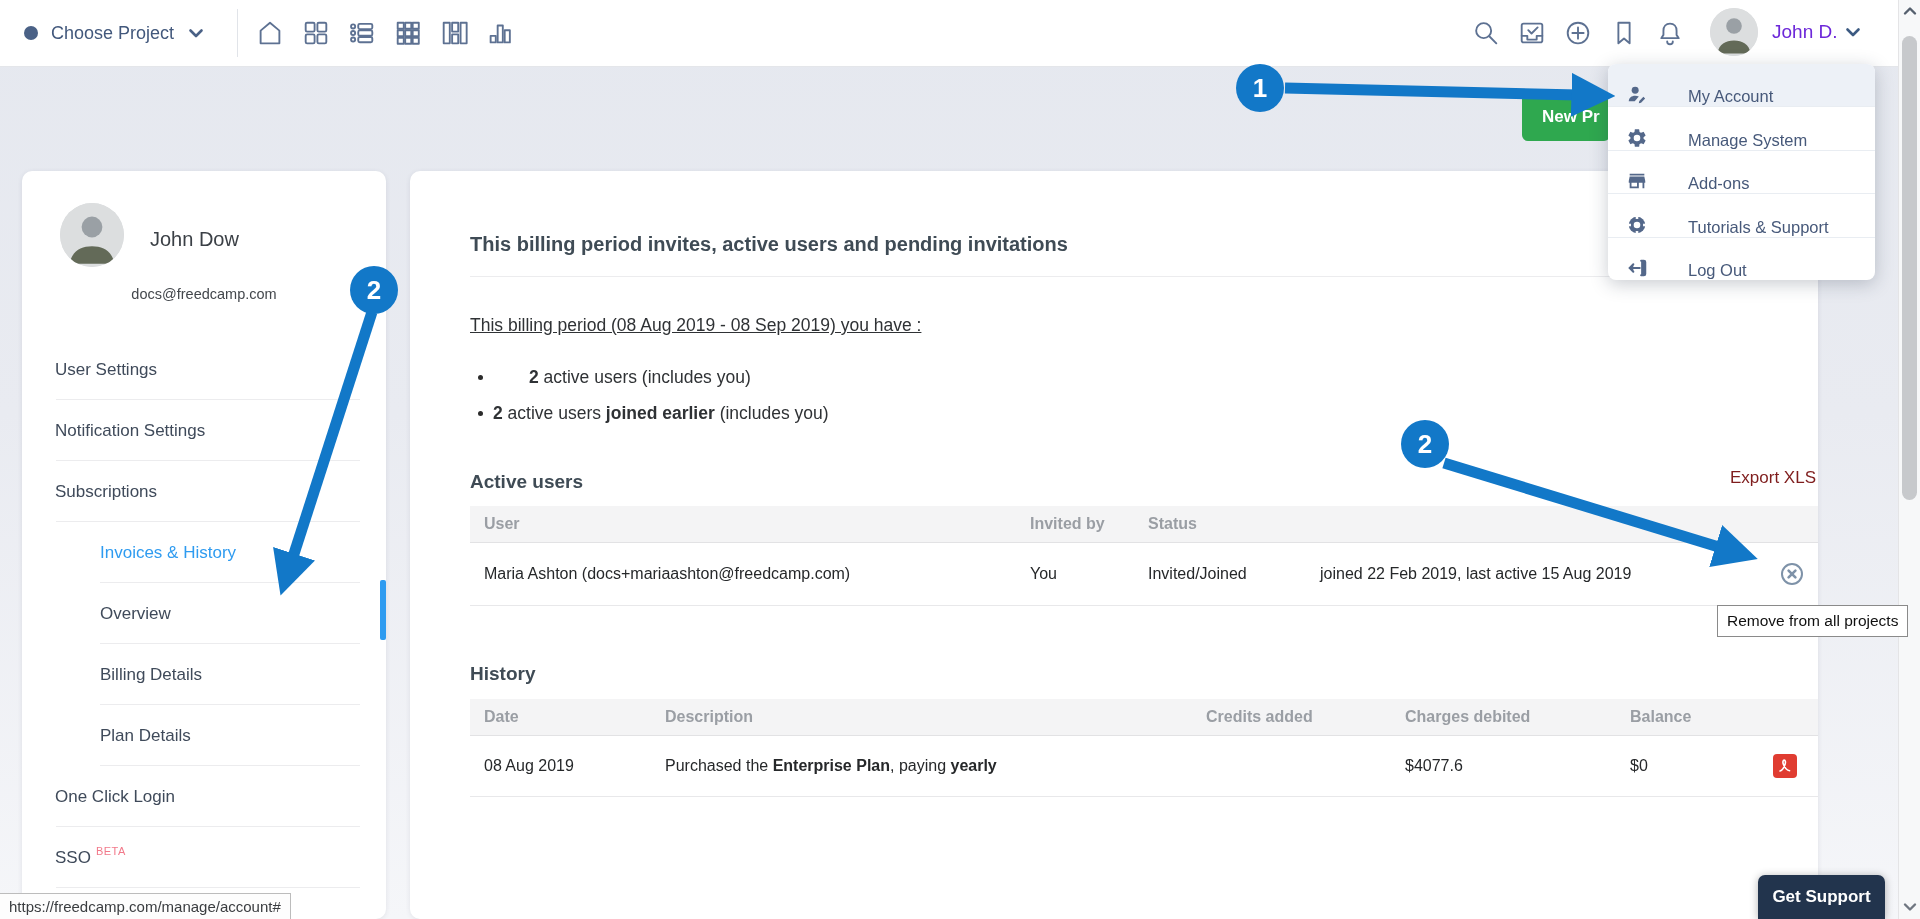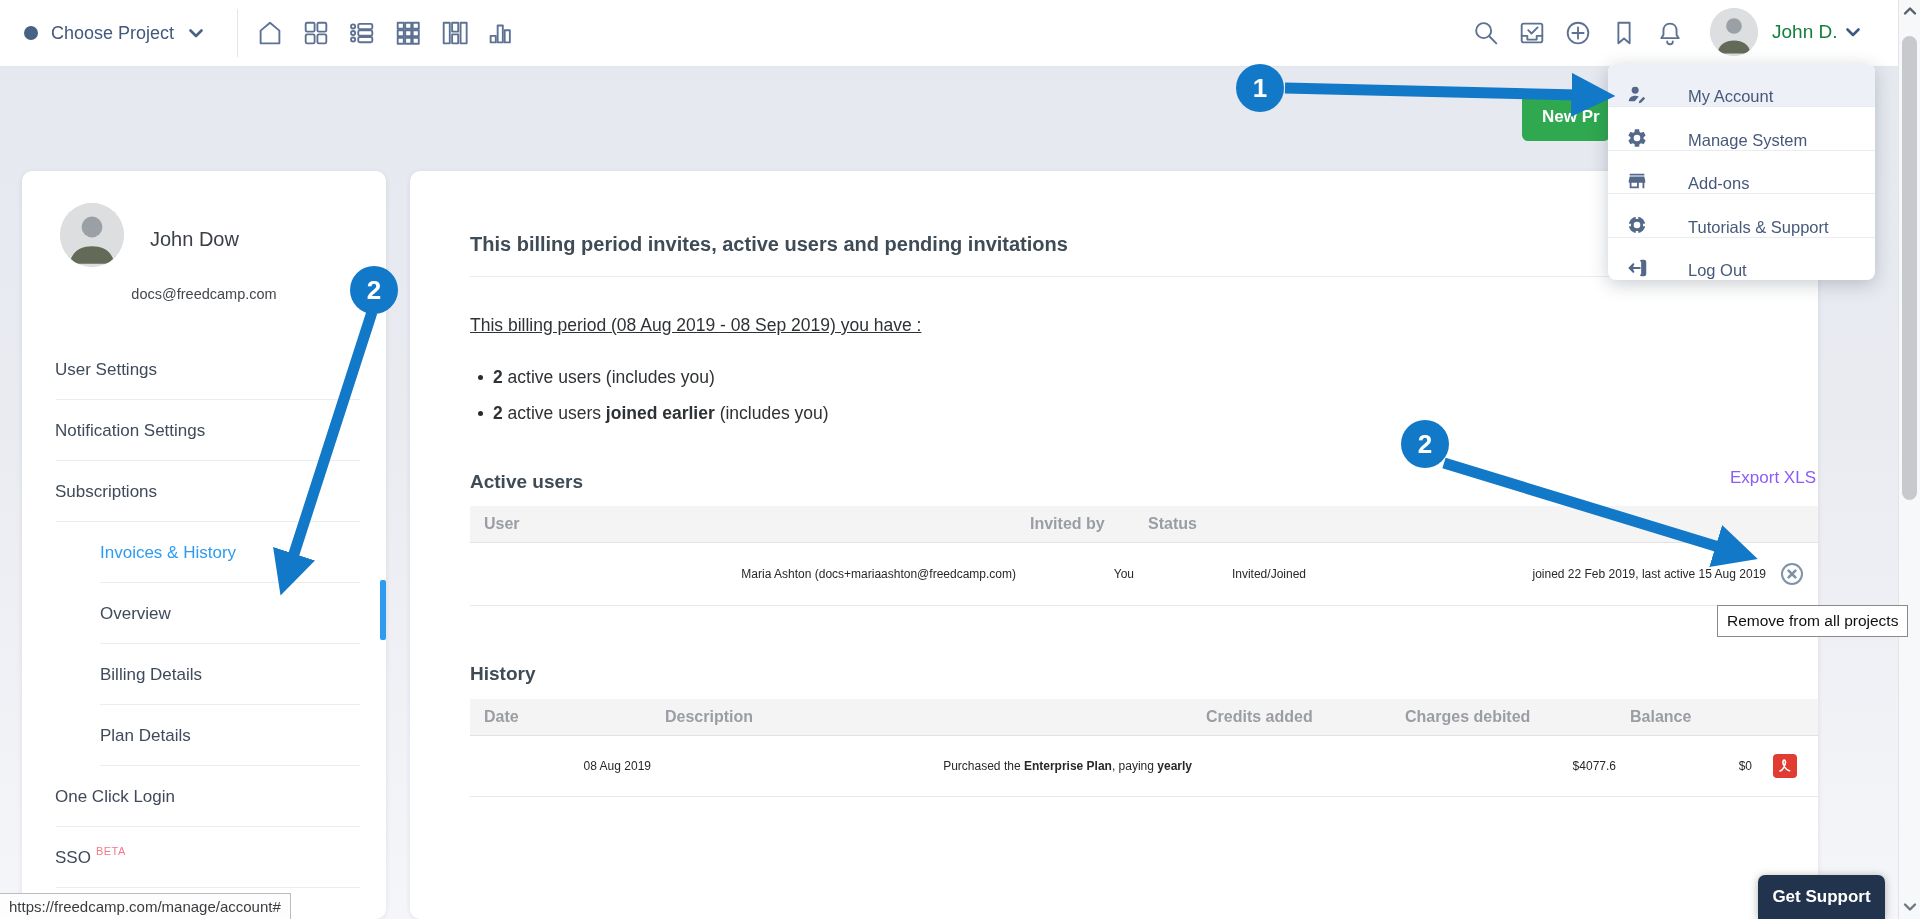--- a/index.html
+++ b/index.html
@@ -9,21 +9,21 @@
   .abs{position:absolute;}
   .flex{display:flex;align-items:center;}
   
   #topbar{left:0;top:0;width:1920px;height:66px;background:#fff;border-bottom:1px solid #e4e6ea;z-index:20;}
   .ic{stroke:#5d7192;fill:none;stroke-width:2px;stroke-linejoin:round;stroke-linecap:round;}
   .navic{width:46px;height:46px;display:flex;align-items:center;justify-content:center;cursor:pointer;}
   #proj-dot{width:14px;height:14px;border-radius:50%;background:#4a6186;}
   #proj-label{font-size:18px;color:#42587c;font-weight:500;margin:0 14px 0 13px;}
   .chev{display:inline-block;}
   #hdr-divider{left:237px;top:9px;width:1px;height:48px;background:#e1e4e9;}
-  #user-name{font-size:19px;color:#15803d;font-weight:500;margin:0 8px 0 14px;}
+  #user-name{font-size:19px;color:#6d28d9;font-weight:500;margin:0 8px 0 14px;}
   .avatar-wrap{border-radius:50%;overflow:hidden;background:#d9dbdd;}
   
   #user-menu{left:1608px;top:64px;width:267px;background:#fff;border-radius:8px;
              box-shadow:0 4px 18px rgba(40,50,70,.25);z-index:50;overflow:hidden;}
   .menu-item{height:42.4px;display:flex;align-items:flex-end;padding-left:17px;cursor:pointer;gap:25px;}
   .menu-item + .menu-item{border-top:1px solid #e9edf2;}
   .menu-item.hl{background:#edf1f7;}
   .menu-item .mi{width:24px;height:24px;margin-right:14px;display:flex;align-items:center;justify-content:center;}
   .menu-item .mi svg{fill:#54688a;}
   .menu-item span.lbl{font-size:16.5px;color:#47597a;}
@@ -47,26 +47,26 @@
   #sb-active-bar{left:358px;top:409px;width:6px;height:60px;background:#2e9bf0;border-radius:2px;}
   .beta{font-size:11px;color:#f2798a;position:relative;top:-7px;left:5px;letter-spacing:.5px;}
   
   #m-title{left:60px;top:62px;font-size:20px;font-weight:700;color:#3f4b55;}
   #m-div1{left:60px;top:105px;width:1348px;height:1px;background:#ececee;}
   #m-intro{left:60px;top:144px;font-size:17.5px;color:#2f3235;text-decoration:underline;}
   .bullet{left:68px;font-size:17.5px;color:#2f3235;display:flex;align-items:center;}
   .bullet .dot{width:5px;height:5px;border-radius:50%;background:#2b2b2b;margin-right:10px;}
   .b{font-weight:700;}
   .sec-h{font-size:19px;font-weight:700;color:#3f4b55;}
-  #export-link{right:2px;top:297px;font-size:17px;color:#8b5cf6;cursor:pointer;}
+  #export-link{right:2px;top:297px;font-size:17px;color:#7f1d1d;cursor:pointer;}
   .tbl{position:absolute;left:60px;width:1348px;}
   .thead{display:flex;height:36px;align-items:center;background:#f4f4f5;border-bottom:1px solid #e2e2e4;}
   .trow{display:flex;height:62px;align-items:center;background:#fff;border-bottom:1px solid #e8e8ea;}
   .th{font-size:16px;font-weight:700;color:#9a9ea4;box-sizing:border-box;padding-left:14px;}
-  .td{font-size:12px;color:#26282a;box-sizing:border-box;padding-left:14px;white-space:nowrap;overflow:hidden;text-align:right;}
+  .td{font-size:16px;color:#26282a;box-sizing:border-box;padding-left:14px;white-space:nowrap;overflow:hidden;}
   
   .c-user{width:546px;} .c-inv{width:118px;} .c-st{width:172px;} .c-act{width:460px;} .c-x{width:52px;padding-left:0;display:flex;justify-content:center;}
   
   .h-date{width:181px;} .h-desc{width:541px;} .h-cred{width:199px;} .h-chg{width:225px;} .h-bal{width:136px;} .h-pdf{width:66px;padding-left:0;display:flex;justify-content:center;}
   #pdf-ic{width:24px;height:24px;background:#e03c31;border-radius:4px;display:flex;align-items:center;justify-content:center;cursor:pointer;}
   #remove-btn{cursor:pointer;display:flex;}
   
   #tooltip{left:1717px;top:605px;height:30px;line-height:29px;background:#fff;border:1px solid #8a8a8a;
            padding:0 9px;font-size:15.5px;color:#101010;white-space:nowrap;z-index:80;}
   
@@ -294,21 +294,21 @@
       </div>
     </div>
     <div id="sb-active-bar" class="abs"></div>
   </div>
 
   <div id="main-card" class="abs card">
     <div id="m-title" class="abs">This billing period invites, active users and pending invitations</div>
     <div id="m-div1" class="abs"></div>
     <div id="m-intro" class="abs">This billing period (08 Aug 2019 - 08 Sep 2019) you have :</div>
 
-    <div class="abs bullet" style="top:196px;">
+    <div class="abs bullet" style="top:196px;gap:36px;">
       <span class="dot"></span>
       <span><span class="b">2</span><span> active users (includes you)</span></span>
     </div>
     <div class="abs bullet" style="top:232px;">
       <span class="dot"></span>
       <span><span class="b">2</span><span> active users </span><span class="b">joined earlier</span><span> (includes you)</span></span>
     </div>
 
     <div class="abs sec-h" style="left:60px;top:300px;">Active users</div>
     <div id="export-link" class="abs">Export XLS</div>

